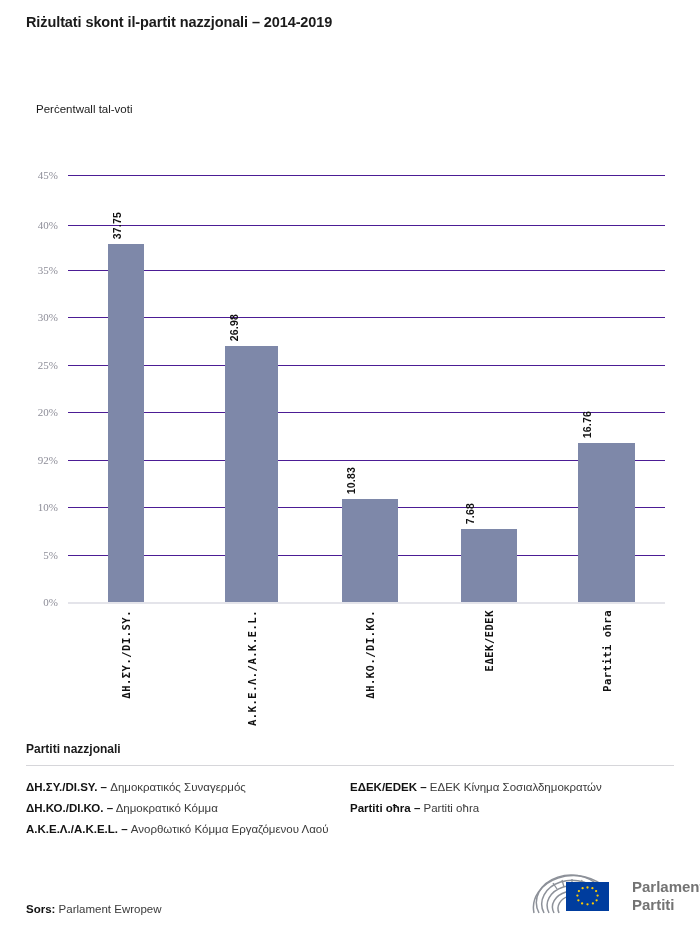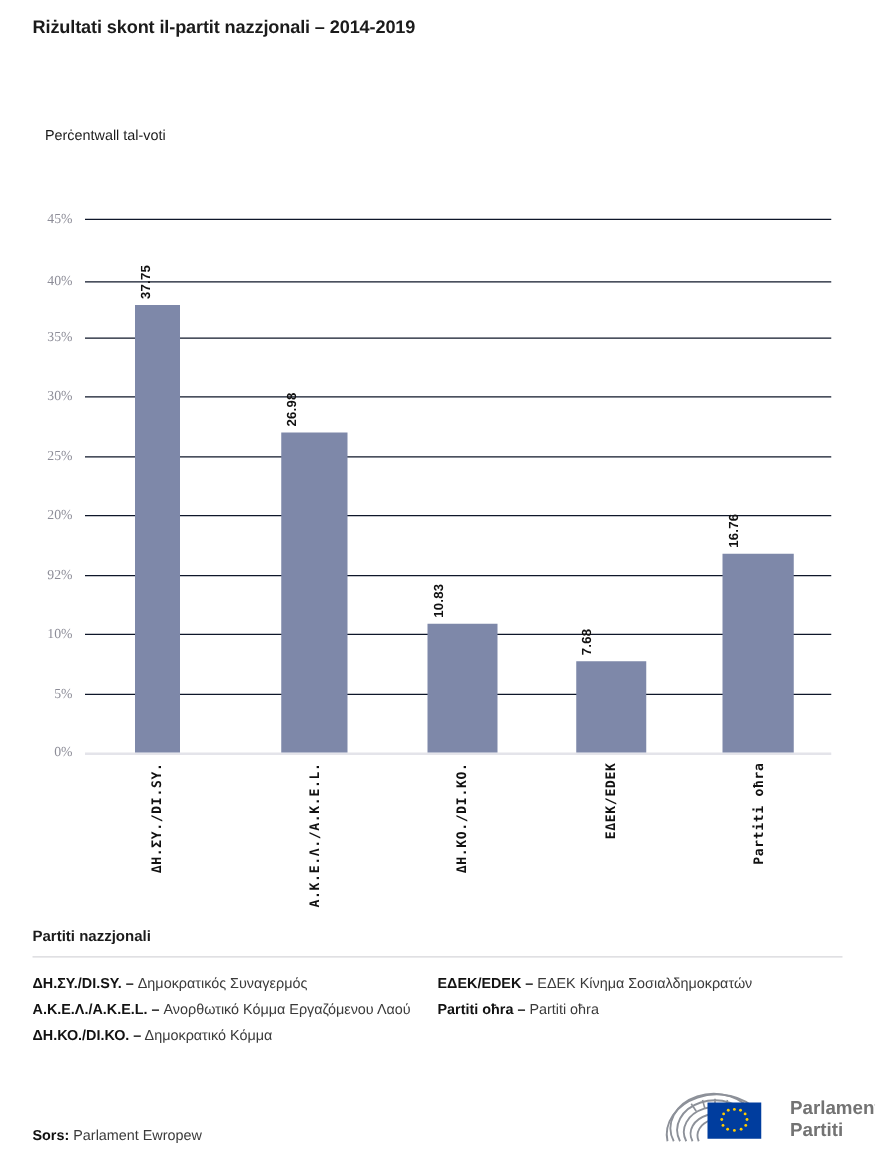--- a/index.html
+++ b/index.html
@@ -30,21 +30,21 @@
   }
 
   
   #plot-area {
     position: absolute;
     left: 68px; top: 175px;
     width: 597px; height: 427px;
   }
   .gridline {
     position: absolute; left: 0; width: 597px; height: 1px;
-    background: #0f172a;
+    background: #4c1d95;
   }
   .gridline.baseline { background: #e4e4ea; height: 2px; }
   .y-tick-label {
     position: absolute; right: 100%; margin-right: 10px;
     font-size: 11px; color: #8d8d98;
     white-space: nowrap; transform: translateY(-50%);
     font-family: "Liberation Serif", serif;
   }
 
   .bar {
@@ -171,22 +171,22 @@
     </div>
     <span class="x-tick-label" style="left: 532.5px;">Partiti oħra</span>
   </div>
 
 <div id="legend-block">
   <div id="legend-heading">Partiti nazzjonali</div>
   <div id="legend-divider"></div>
   <div id="legend-columns">
     <div class="legend-col" id="legend-col-left">
         <div class="legend-entry"><span class="legend-abbr">ΔΗ.ΣΥ./DI.SY. –</span><span> Δημοκρατικός Συναγερμός</span></div>
+        <div class="legend-entry"><span class="legend-abbr">ΔΗ.ΚΟ./DI.ΚΟ. –</span><span> Δημοκρατικό Κόμμα</span></div>
         <div class="legend-entry"><span class="legend-abbr">A.K.E.Λ./A.K.E.L. –</span><span> Ανορθωτικό Κόμμα Εργαζόμενου Λαού</span></div>
-        <div class="legend-entry"><span class="legend-abbr">ΔΗ.ΚΟ./DI.ΚΟ. –</span><span> Δημοκρατικό Κόμμα</span></div>
       </div>
     <div class="legend-col" id="legend-col-right">
         <div class="legend-entry"><span class="legend-abbr">ΕΔΕΚ/EDEK –</span><span> ΕΔΕΚ Κίνημα Σοσιαλδημοκρατών</span></div>
         <div class="legend-entry"><span class="legend-abbr">Partiti oħra –</span><span> Partiti oħra</span></div>
       </div>
   </div>
 </div>
 
 <div id="source-note">
   <span class="src-label">Sors:</span>

